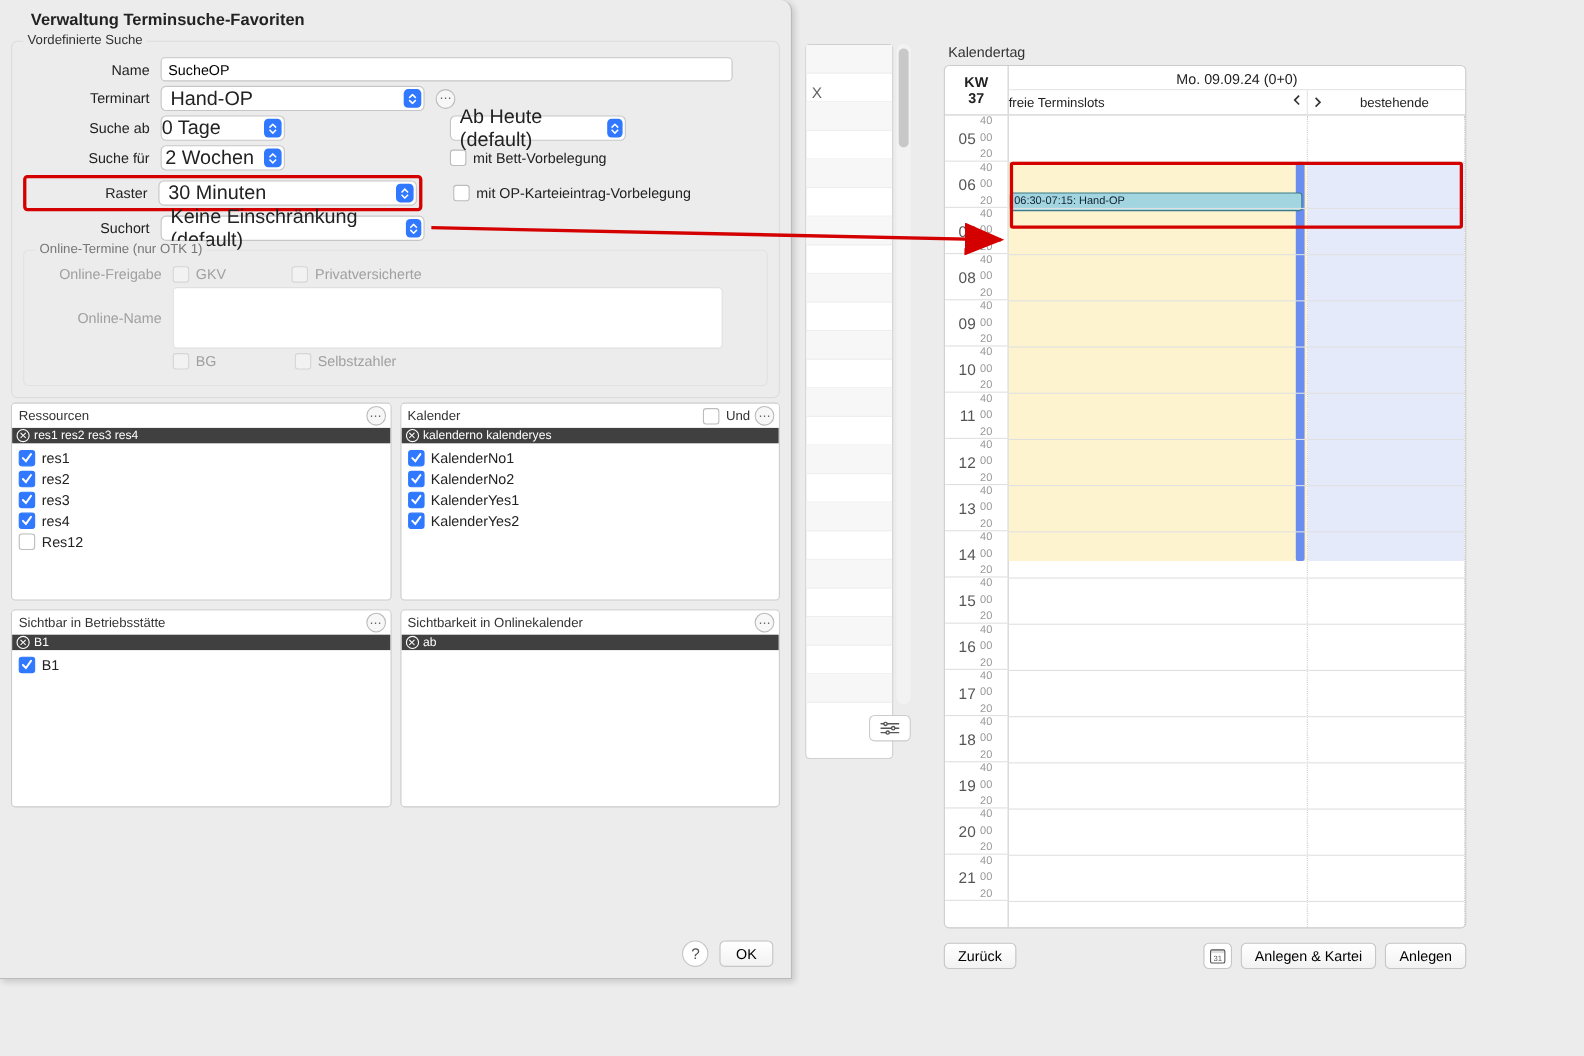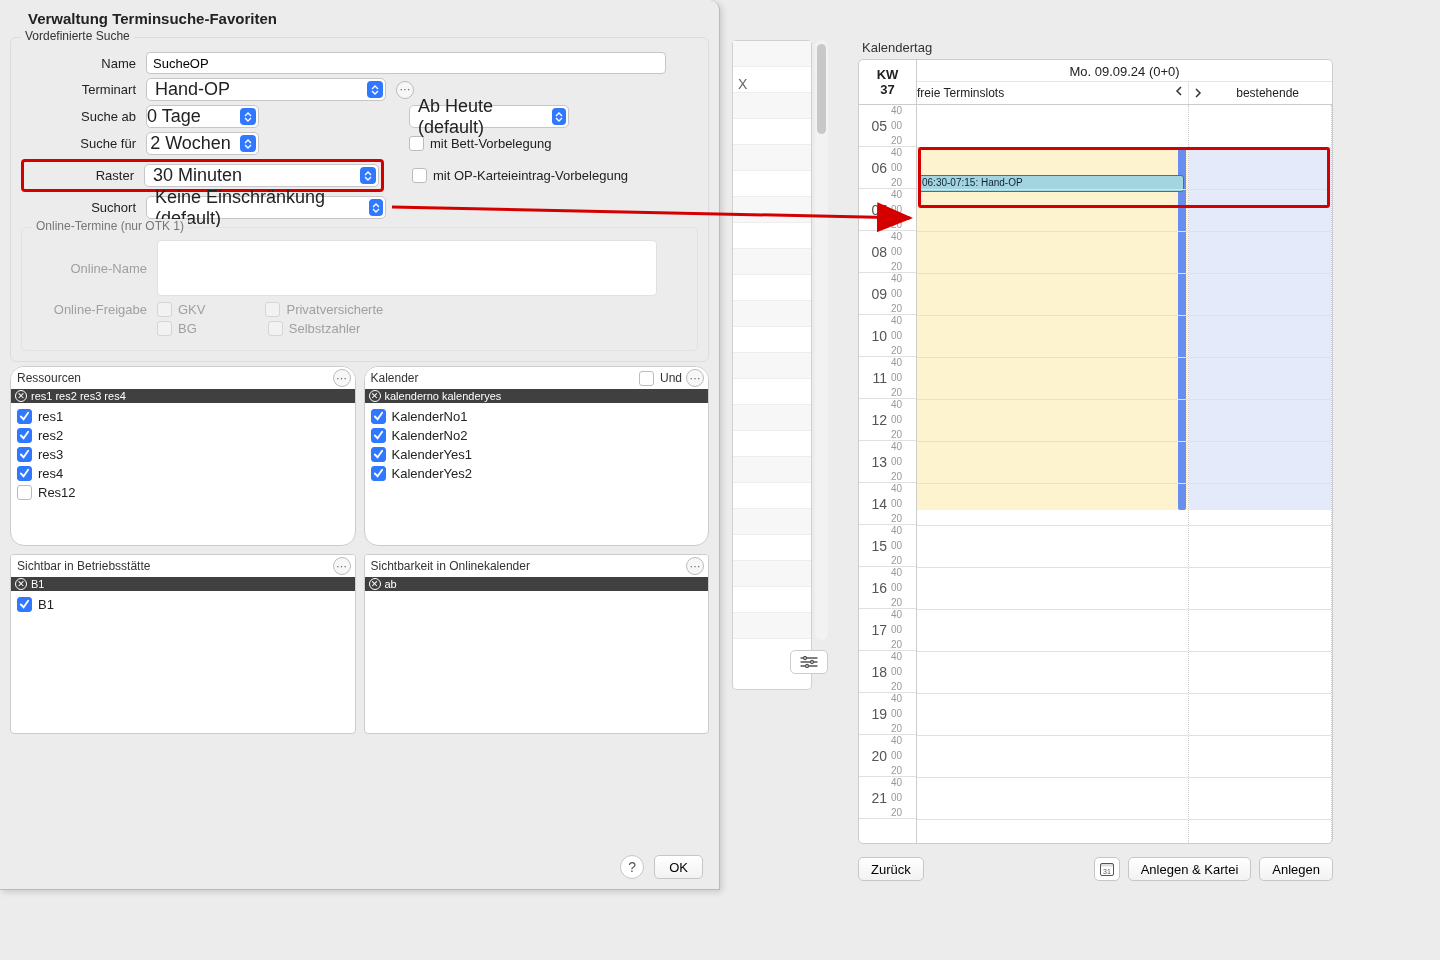--- a/index.html
+++ b/index.html
@@ -46,21 +46,21 @@
 .mac-check.disabled .box { border-color:#d5d5d5; background:#f2f2f2; }
 
 .raster-highlight { border: 3px solid #d40000; border-radius: 4px; padding: 2px 2px; display:flex; align-items:center; }
 
 .sub-fieldset { margin: 8px 0 4px 0; border: 1px solid #e2e2e2; border-radius: 5px; padding: 8px 10px 10px 10px; position:relative; color:#a0a0a0; }
 .sub-fieldset .fieldset-legend { color:#777; }
 .ta-disabled { width:500px; height:56px; border:1px solid #e0e0e0; border-radius:4px; background:#fff; }
 
 .lists-row { display:flex; gap:8px; margin: 2px 10px 0 10px; }
 .list-panel { flex:1; border:1px solid #ccc; border-radius:4px; background:#fff; display:flex; flex-direction:column; min-height:180px; overflow:hidden; }
-.list-panel.h180 { height:154px;border-radius:14px; }
+.list-panel.h180 { height:154px; }
 .list-panel.h135 { height:135px; }
 .list-head { display:flex; align-items:center; justify-content:space-between; padding:2px 4px 2px 6px; color:#333; font-size:12px; background:#fff; }
 .list-head .head-right { display:flex; align-items:center; gap:4px; }
 .list-tag { background:#404040; color:#fff; padding:1px 4px; font-size:11px; display:flex; align-items:center; gap:4px; }
 .list-tag .x { width:12px; height:12px; border:1px solid #fff; border-radius:6px; display:inline-flex; align-items:center; justify-content:center; font-size:9px; line-height:1; }
 .list-body { padding:4px 6px; overflow:auto; flex:1; }
 .list-body .item { display:flex; align-items:center; gap:6px; padding:2px 0; }
 
 .dlg-footer { position:absolute; right:16px; bottom:10px; display:flex; gap:10px; align-items:center; }
 .round-btn { height:24px; padding:0 14px; border-radius:5px; border:1px solid #c6c6c6; background:linear-gradient(#fff,#f2f2f2); font-size:13px; cursor:pointer; }
@@ -246,35 +246,35 @@
         <span class="caret">
               <svg viewBox="0 0 10 10">
                 <path d="M2 4 L5 1 L8 4 M2 6 L5 9 L8 6" stroke="#fff" stroke-width="1.4" fill="none"></path>
               </svg>
             </span>
       </div>
     </div>
 
     <div class="sub-fieldset">
       <div class="fieldset-legend">Online-Termine (nur OTK 1)</div>
-      <div class="row">
-        <div class="lbl" style="color:#a0a0a0;">Online-Name</div>
-        <div class="ta-disabled"></div>
-      </div>
       <div class="row" style="margin-top:6px;">
         <div class="lbl" style="color:#a0a0a0;">Online-Freigabe</div>
         <label class="mac-check disabled">
               <span class="box"></span>
               <span>GKV</span>
             </label>
         <div style="width:40px;"></div>
         <label class="mac-check disabled">
               <span class="box"></span>
               <span>Privatversicherte</span>
             </label>
+      </div>
+      <div class="row">
+        <div class="lbl" style="color:#a0a0a0;">Online-Name</div>
+        <div class="ta-disabled"></div>
       </div>
       <div class="row">
         <div class="lbl"></div>
         <label class="mac-check disabled">
               <span class="box"></span>
               <span>BG</span>
             </label>
         <div style="width:51px;"></div>
         <label class="mac-check disabled">
               <span class="box"></span>

